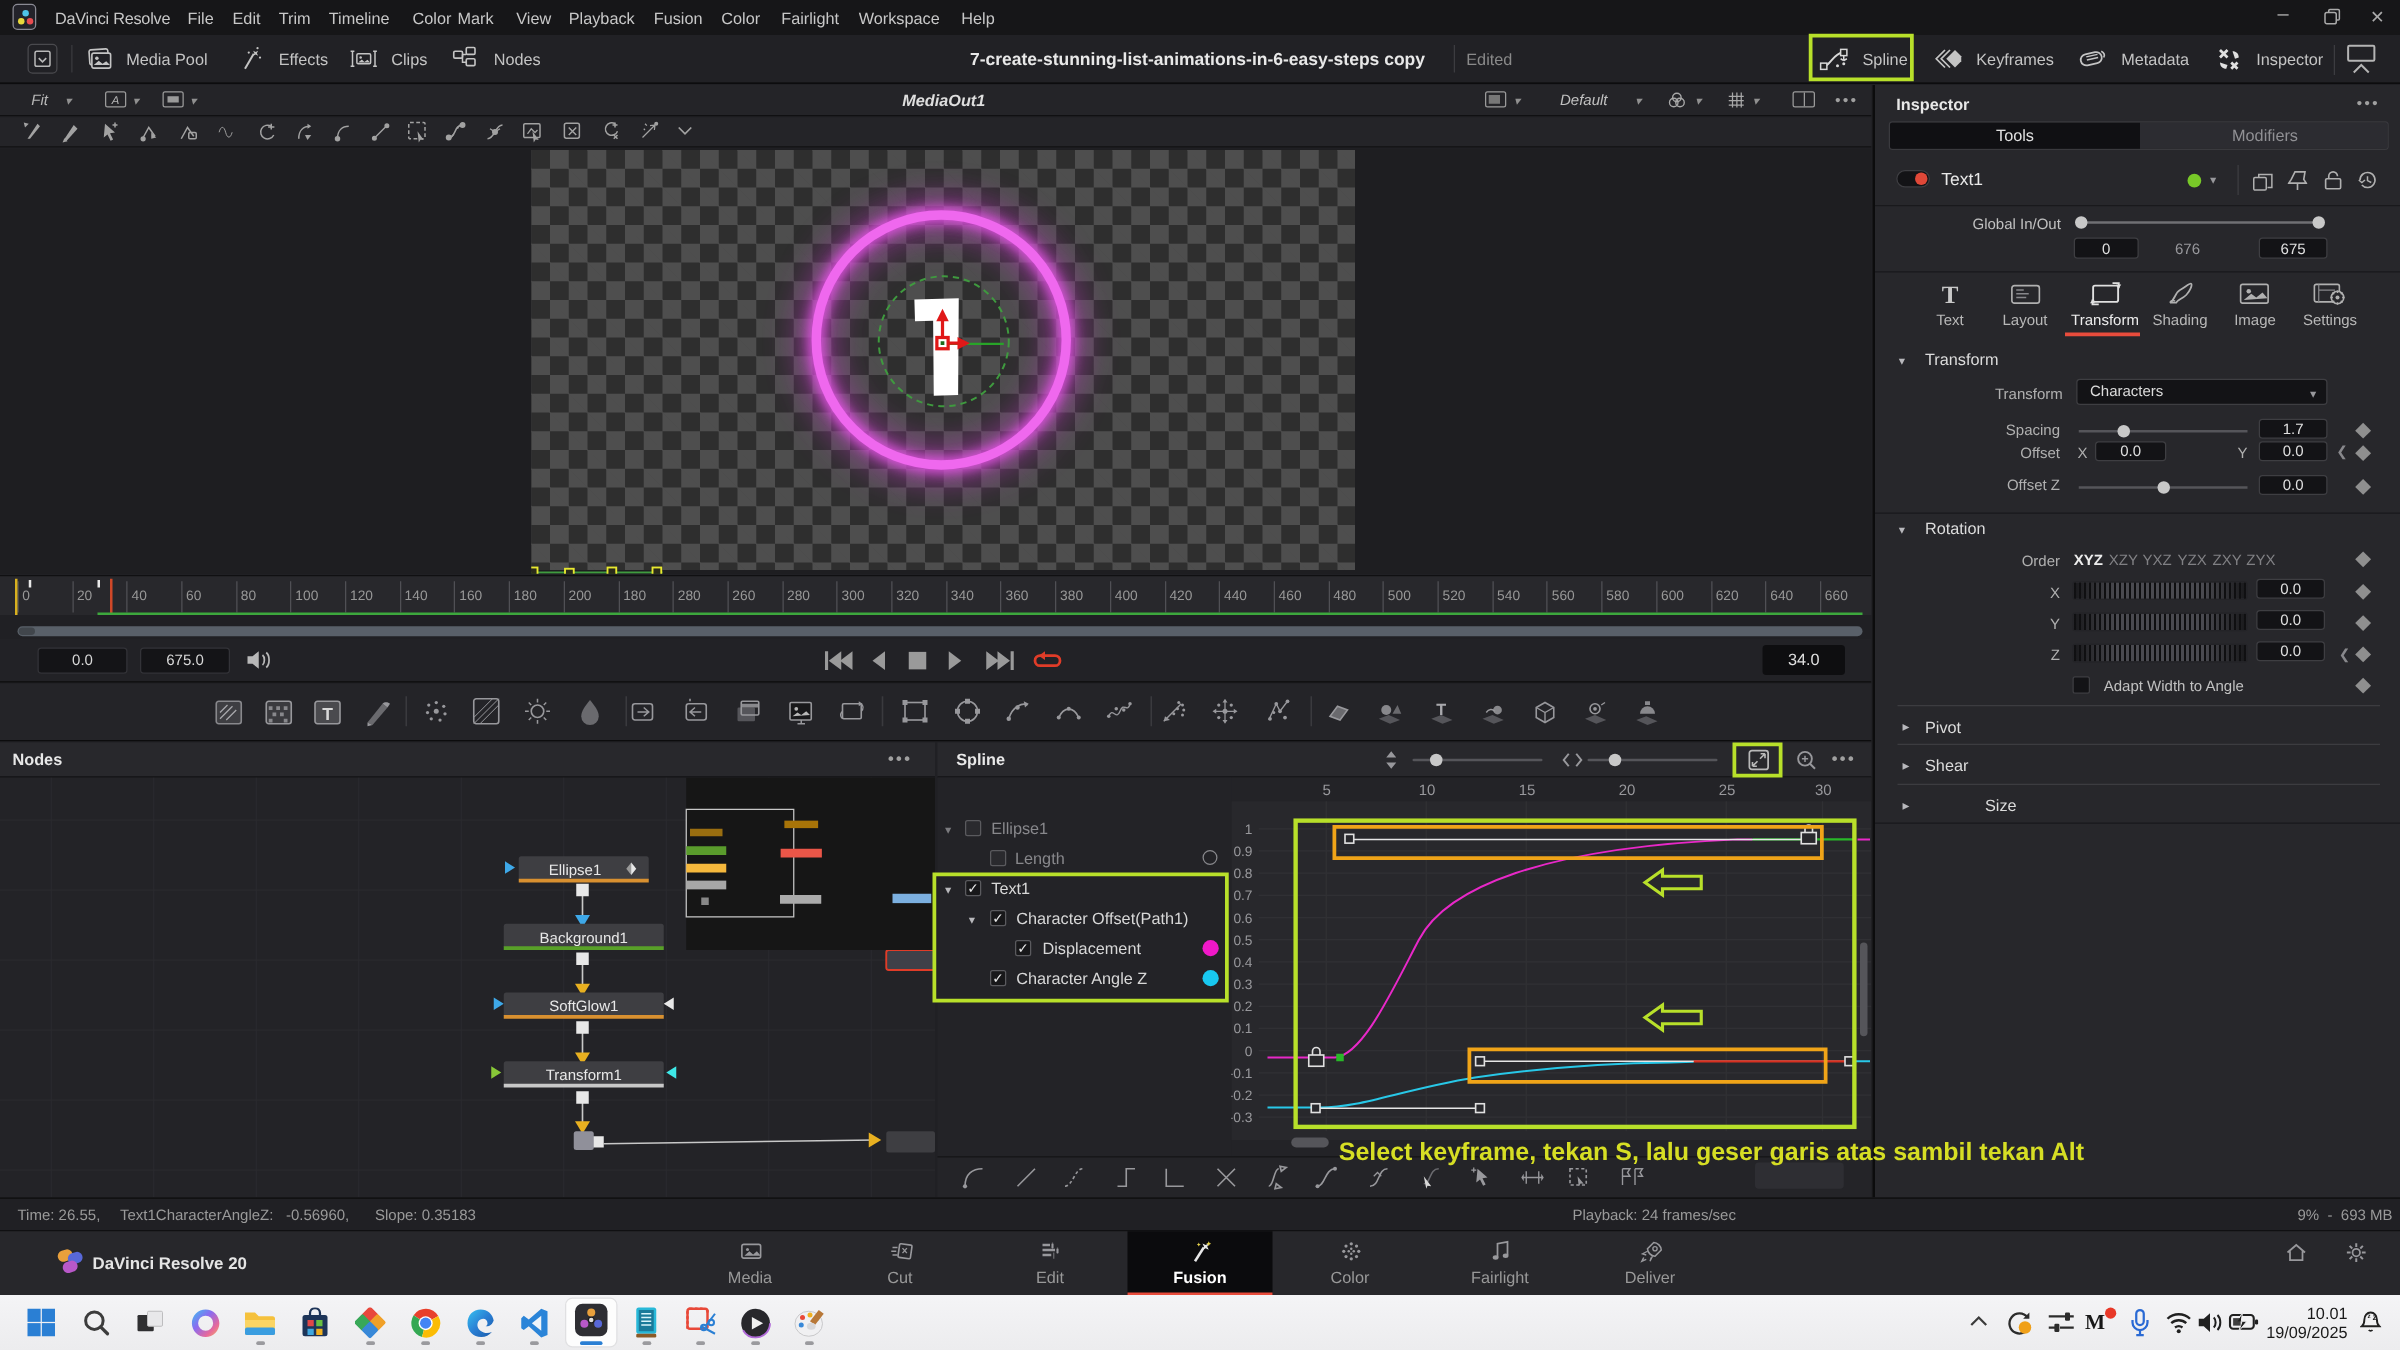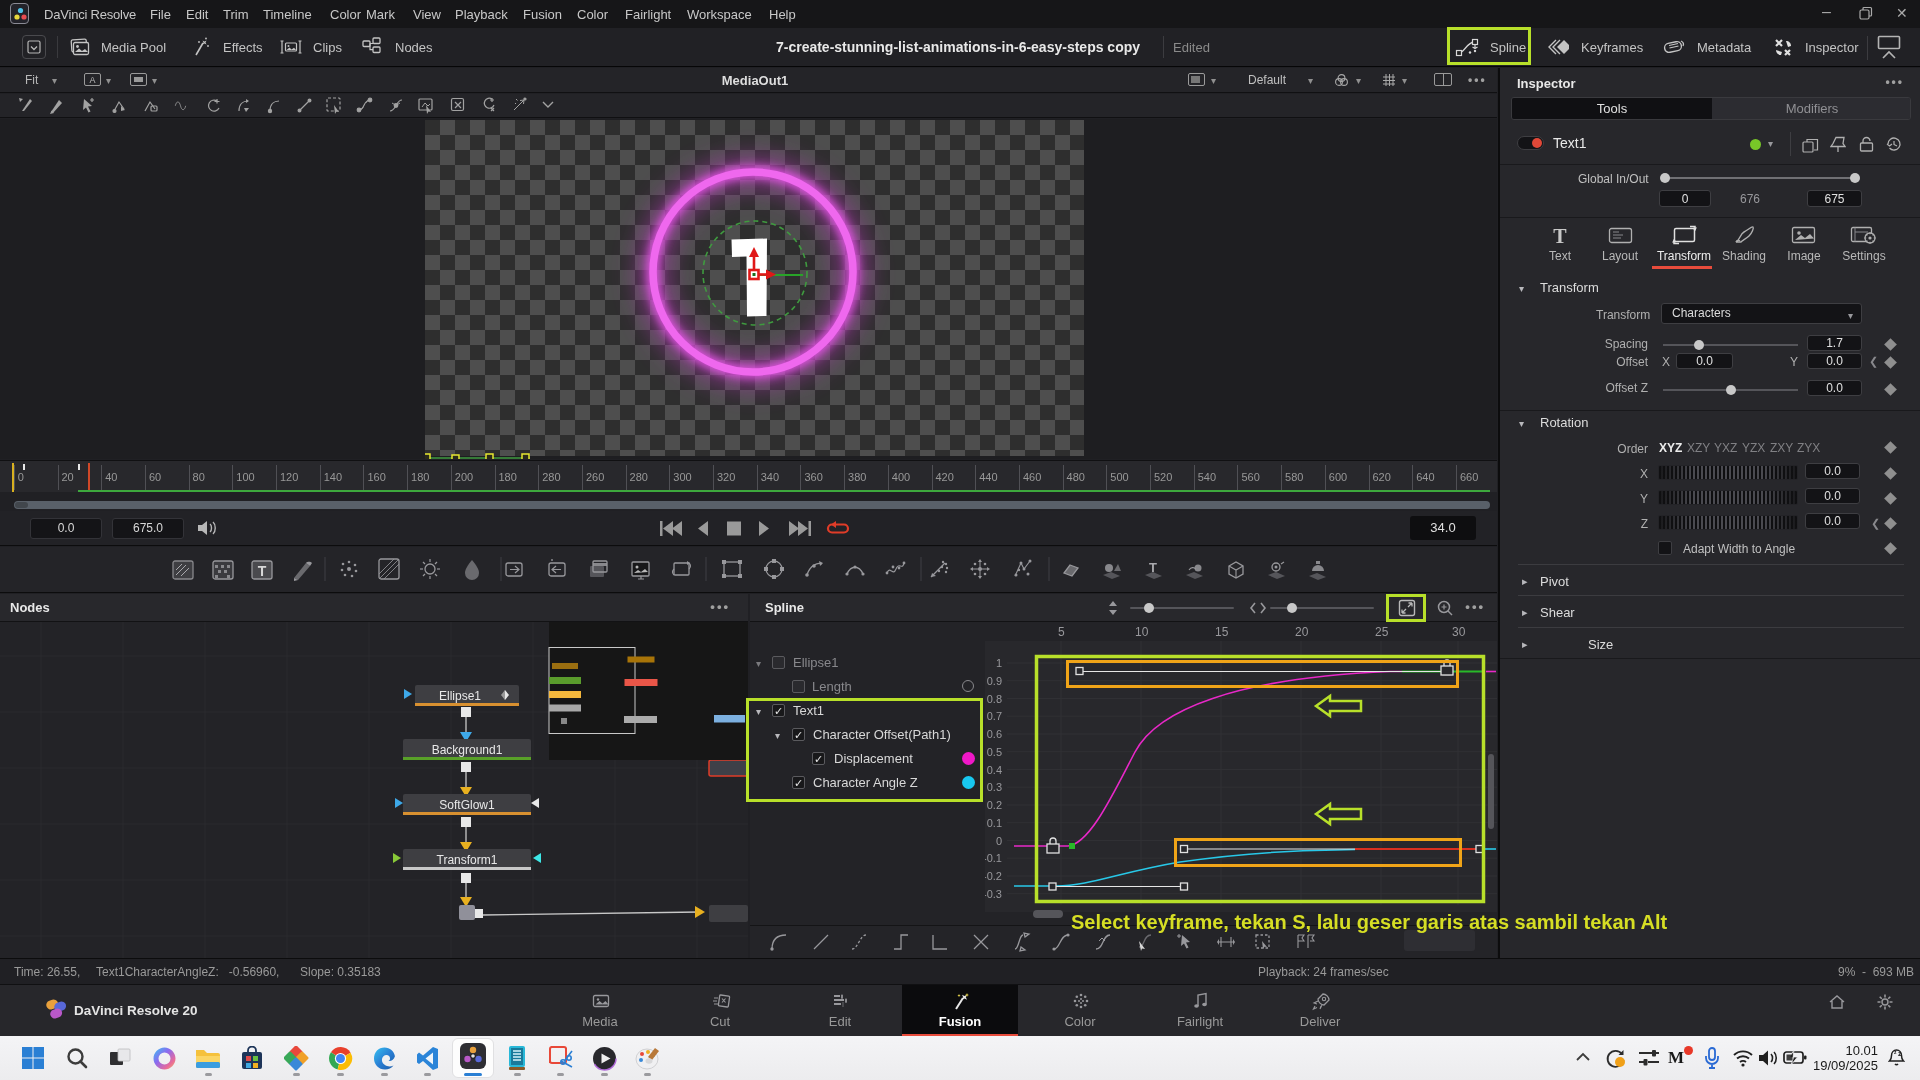--- a/index.html
+++ b/index.html
@@ -6,21 +6,21 @@
 html,body{width:1920px;height:1080px;overflow:hidden;background:#202024;font-family:"Liberation Sans",sans-serif;}
 .abs{position:absolute;}
 #root{position:relative;width:1920px;height:1080px;}
 
 #menubar{position:absolute;left:0;top:0;width:1920px;height:28px;background:#161618;color:#c8c8c8;font-size:13px;}
 #menubar .mi{position:absolute;top:7px;white-space:nowrap;}
 
 #toolbar{position:absolute;left:0;top:28px;width:1920px;height:39px;background:#212125;border-bottom:1px solid #060607;color:#c4c4c4;font-size:13px;}
 .tbtn{position:absolute;top:0;height:38px;display:flex;align-items:center;gap:9px;color:#c4c4c4;}
 
-#vtop{position:absolute;left:0;top:68px;width:1497px;height:25px;background:#242428;border-bottom:1px solid #101012;color:#b8b8b8;font-size:12px;}
+#vtop{position:absolute;left:0;top:68px;width:1497px;height:25px;background:#242428;border-bottom:1px solid #101012;color:#b8b8b8;font-size:12px;font-style:italic;}
 #vtools{position:absolute;left:0;top:94px;width:1497px;height:24px;background:#242428;border-bottom:1px solid #101012;}
 #vcanvas{position:absolute;left:0;top:119px;width:1497px;height:340px;background:#1e1e21;overflow:hidden;}
 #checker{position:absolute;left:425px;top:1px;width:659px;height:336px;background:#2e2e2e;background-image:linear-gradient(45deg,#4e4e4e 25%,transparent 25%,transparent 75%,#4e4e4e 75%),linear-gradient(45deg,#4e4e4e 25%,transparent 25%,transparent 75%,#4e4e4e 75%);background-size:30px 30px;background-position:0 0,15px 15px;}
 
 #ruler{position:absolute;left:0;top:460px;width:1497px;height:32px;background:#28282c;border-top:1px solid #101012;font-size:11px;color:#989898;overflow:hidden;}
 #rscroll{position:absolute;left:14px;top:501px;width:1476px;height:8px;background:#596069;border-radius:4px;}
 #transport{position:absolute;left:0;top:511px;width:1497px;height:35px;background:#222226;border-bottom:1px solid #0c0c0d;}
 #fusiontb{position:absolute;left:0;top:547px;width:1497px;height:46px;background:#242428;border-bottom:1px solid #0c0c0d;}
 
 #nodespanel{position:absolute;left:0;top:594px;width:748px;height:364px;background:#232327;}

